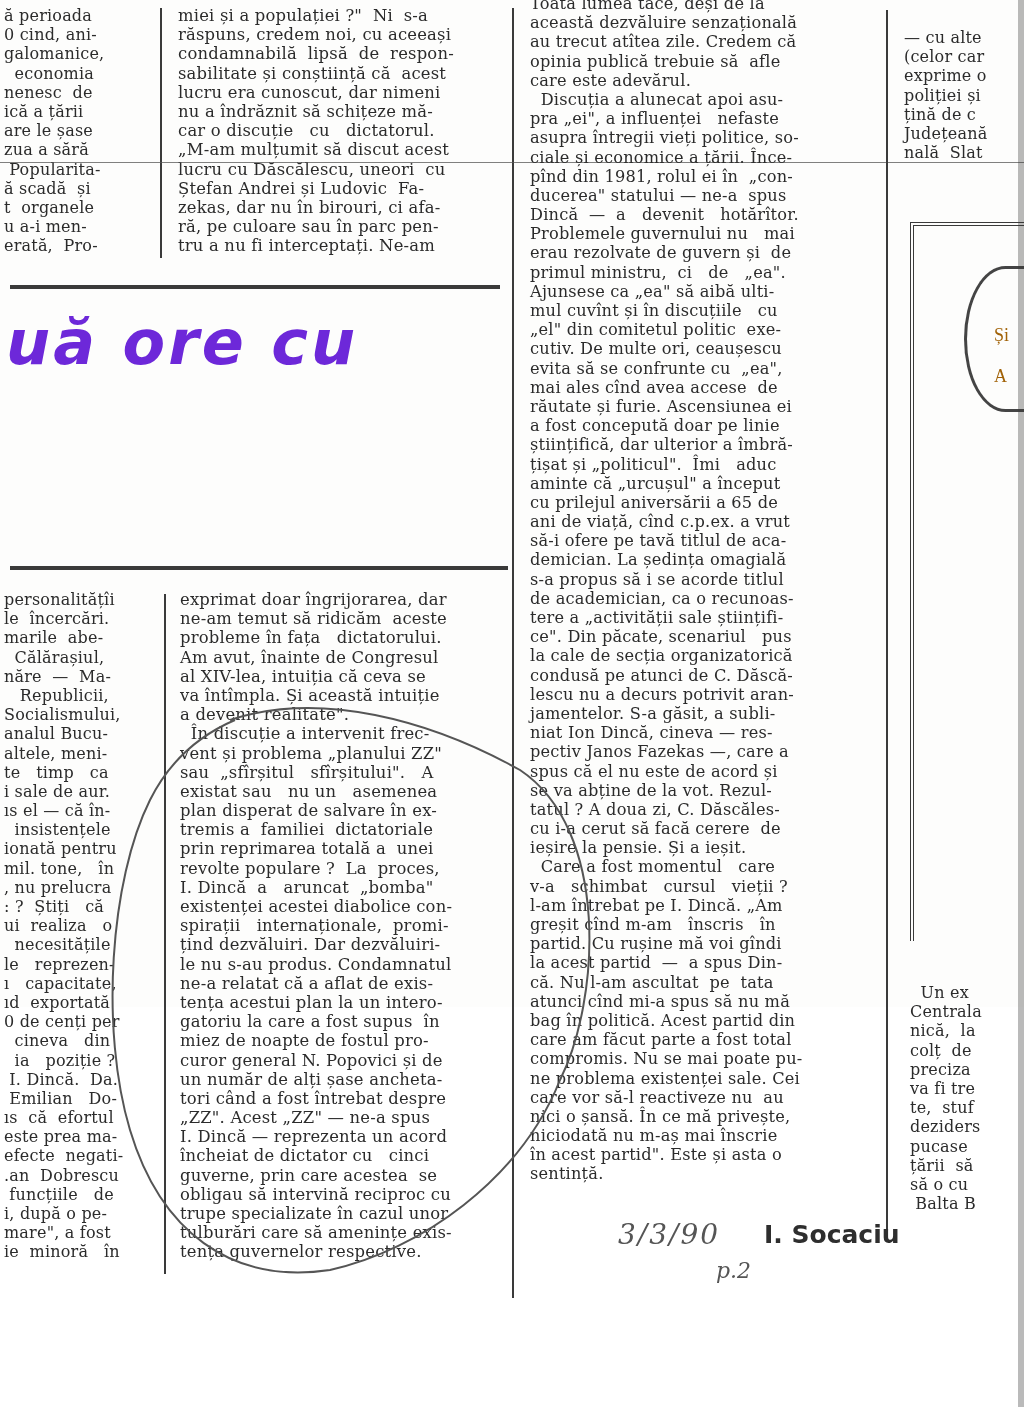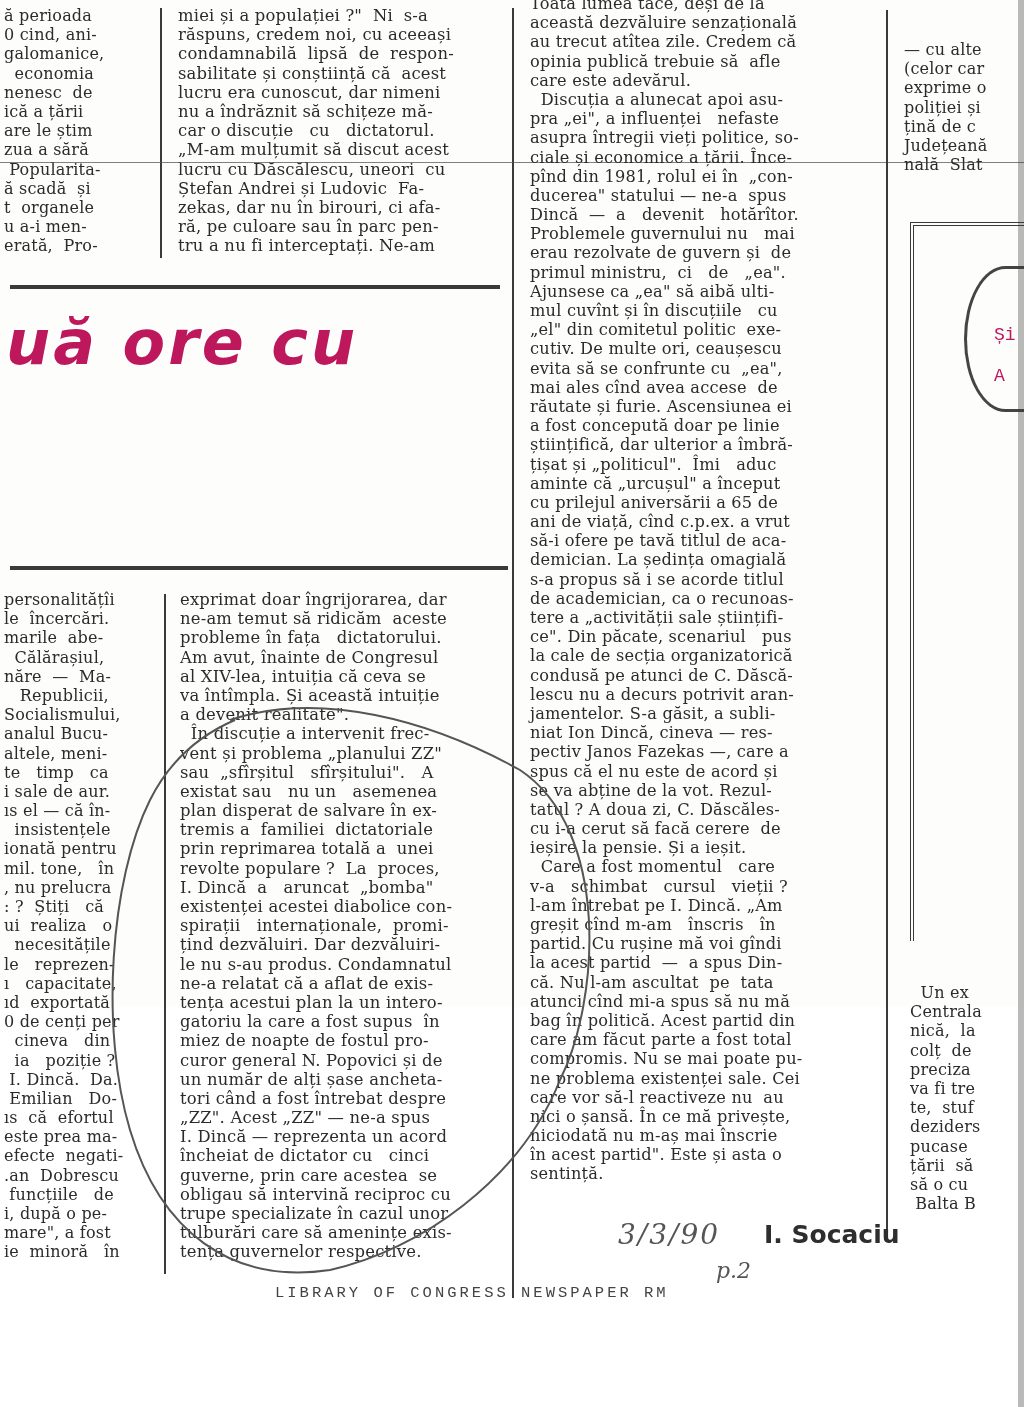--- a/index.html
+++ b/index.html
@@ -24,21 +24,21 @@
     .col div { height: 19.2px; }
     .vline { position: absolute; width: 2px; background: #3a3a3a; }
     .hline { position: absolute; height: 2px; background: #3a3a3a; }
     .thin { position: absolute; height: 1px; background: #555; opacity: 0.75; }
 
     .headline {
       position: absolute; left: 6px;
       font-family: "DejaVu Sans", "Liberation Sans", sans-serif;
       font-style: italic; font-weight: bold;
       font-size: 62px; letter-spacing: 3px;
-      color: #be185d; white-space: pre;
+      color: #6d28d9; white-space: pre;
     }
     .subhead {
       position: absolute; left: 10px;
       font-family: "DejaVu Sans", "Liberation Sans", sans-serif;
       font-weight: bold; font-size: 21px; color: #2e2e2e; white-space: pre;
     }
     .bullet {
       display: inline-block; width: 13px; height: 13px; border-radius: 50%;
       background: #2e2e2e; margin: 0 8px; vertical-align: 0px;
     }
@@ -57,56 +57,55 @@
       font-family: "DejaVu Serif", serif; font-style: italic;
       font-size: 22px; color: #555; margin-top: 18px;
     }
     .footer {
       position: absolute; left: 275px; top: 1284px;
       font-family: "Liberation Mono", "DejaVu Sans Mono", monospace;
       font-size: 15.5px; letter-spacing: 3px; color: #444;
     }
     .box-label {
       position: absolute; left: 994px;
-      font-family: Liberation Mono, monospace; font-size: 18px; color: #be185d;
+      font-family: Liberation Serif, serif; font-size: 18px; color: #a16207;
     }
     .right-edge { position: absolute; right: 0; top: 0; width: 6px; height: 1407px; background: #3a3a3a; opacity: .35; }
   </style>
 </head>
 <body>
 
 <div class="page">
 
-  <div class="col" id="top-col1" style="left:4px; top:6px; font-size:16px;"><div>ă perioada</div><div>0 cind, ani-</div><div>galomanice,</div><div>  economia</div><div>nenesc  de</div><div>ică a țării</div><div>are le știm</div><div>zua a sără</div><div> Popularita-</div><div>ă scadă  și</div><div>t  organele</div><div>u a-i men-</div><div>erată,  Pro-</div></div>
+  <div class="col" id="top-col1" style="left:4px; top:6px; font-size:16px;"><div>ă perioada</div><div>0 cind, ani-</div><div>galomanice,</div><div>  economia</div><div>nenesc  de</div><div>ică a țării</div><div>are le șase</div><div>zua a sără</div><div> Popularita-</div><div>ă scadă  și</div><div>t  organele</div><div>u a-i men-</div><div>erată,  Pro-</div></div>
   <div class="vline" style="left:160px; top:8px; height:250px;"></div>
   <div class="col" id="top-col2" style="left:178px; top:6px;"><div>miei și a populației ?"  Ni  s-a</div><div>răspuns, credem noi, cu aceeași</div><div>condamnabilă  lipsă  de  respon-</div><div>sabilitate și conștiință că  acest</div><div>lucru era cunoscut, dar nimeni</div><div>nu a îndrăznit să schițeze mă-</div><div>car o discuție   cu   dictatorul.</div><div>„M-am mulțumit să discut acest</div><div>lucru cu Dăscălescu, uneori  cu</div><div>Ștefan Andrei și Ludovic  Fa-</div><div>zekas, dar nu în birouri, ci afa-</div><div>ră, pe culoare sau în parc pen-</div><div>tru a nu fi interceptați. Ne-am</div></div>
   <div class="vline" style="left:512px; top:8px; height:1290px;"></div>
   <div class="thin" style="left:0; top:162px; width:1024px;"></div>
 
   <div class="hline" style="left:10px; top:285px; width:490px; height:4px;"></div>
   <div class="headline" style="top:306px;">uă ore cu</div>
   <div class="hline" style="left:10px; top:566px; width:498px; height:4px;"></div>
 
   <div class="col" id="low-col1" style="left:4px; top:590px; font-size:16px;"><div>personalitățîi</div><div>le  încercări.</div><div>marile  abe-</div><div>  Călărașiul,</div><div>năre  —  Ma-</div><div>   Republicii,</div><div>Socialismului,</div><div>analul Bucu-</div><div>altele, meni-</div><div>te   timp   ca</div><div>i sale de aur.</div><div>ıs el — că în-</div><div>  insistențele</div><div>ionată pentru</div><div>mil. tone,   în</div><div>, nu prelucra</div><div>: ?  Știți   că</div><div>ui  realiza   o</div><div>  necesitățile</div><div>le   reprezen-</div><div>ı   capacitate,</div><div>ıd  exportată</div><div>0 de cenți per</div><div>  cineva   din</div><div>  ia   poziție ?</div><div> I. Dincă.  Da.</div><div> Emilian   Do-</div><div>ıs  că  efortul</div><div>este prea ma-</div><div>efecte  negati-</div><div>.an  Dobrescu</div><div> funcțiile   de</div><div>i, după o pe-</div><div>mare", a fost</div><div>ie  minoră   în</div></div>
   <div class="vline" style="left:164px; top:594px; height:680px;"></div>
   <div class="col" id="low-col2" style="left:180px; top:590px;"><div>exprimat doar îngrijorarea, dar</div><div>ne-am temut să ridicăm  aceste</div><div>probleme în fața   dictatorului.</div><div>Am avut, înainte de Congresul</div><div>al XIV-lea, intuiția că ceva se</div><div>va întîmpla. Și această intuiție</div><div>a devenit realitate".</div><div>  În discuție a intervenit frec-</div><div>vent și problema „planului ZZ"</div><div>sau  „sfîrșitul   sfîrșitului".   A</div><div>existat sau   nu un   asemenea</div><div>plan disperat de salvare în ex-</div><div>tremis a  familiei  dictatoriale</div><div>prin reprimarea totală a  unei</div><div>revolte populare ?  La  proces,</div><div>I. Dincă  a   aruncat  „bomba"</div><div>existenței acestei diabolice con-</div><div>spirații   internaționale,  promi-</div><div>țind dezvăluiri. Dar dezvăluiri-</div><div>le nu s-au produs. Condamnatul</div><div>ne-a relatat că a aflat de exis-</div><div>tența acestui plan la un intero-</div><div>gatoriu la care a fost supus  în</div><div>miez de noapte de fostul pro-</div><div>curor general N. Popovici și de</div><div>un număr de alți șase ancheta-</div><div>tori când a fost întrebat despre</div><div>„ZZ". Acest „ZZ" — ne-a spus</div><div>I. Dincă — reprezenta un acord</div><div>încheiat de dictator cu   cinci</div><div>guverne, prin care acestea  se</div><div>obligau să intervină reciproc cu</div><div>trupe specializate în cazul unor</div><div>tulburări care să amenințe exis-</div><div>tența guvernelor respective.</div></div>
 
   <div class="col" id="right-col" style="left:530px; top:-6px; font-size:16.2px;"><div>Toată lumea tace, deși de la</div><div>această dezvăluire senzațională</div><div>au trecut atîtea zile. Credem că</div><div>opinia publică trebuie să  afle</div><div>care este adevărul.</div><div>  Discuția a alunecat apoi asu-</div><div>pra „ei", a influenței   nefaste</div><div>asupra întregii vieți politice, so-</div><div>ciale și economice a țării. Înce-</div><div>pînd din 1981, rolul ei în  „con-</div><div>ducerea" statului — ne-a  spus</div><div>Dincă  —  a   devenit   hotărîtor.</div><div>Problemele guvernului nu   mai</div><div>erau rezolvate de guvern și  de</div><div>primul ministru,  ci   de   „ea".</div><div>Ajunsese ca „ea" să aibă ulti-</div><div>mul cuvînt și în discuțiile   cu</div><div>„el" din comitetul politic  exe-</div><div>cutiv. De multe ori, ceaușescu</div><div>evita să se confrunte cu  „ea",</div><div>mai ales cînd avea accese  de</div><div>răutate și furie. Ascensiunea ei</div><div>a fost concepută doar pe linie</div><div>științifică, dar ulterior a îmbră-</div><div>țișat și „politicul".  Îmi   aduc</div><div>aminte că „urcușul" a început</div><div>cu prilejul aniversării a 65 de</div><div>ani de viață, cînd c.p.ex. a vrut</div><div>să-i ofere pe tavă titlul de aca-</div><div>demician. La ședința omagială</div><div>s-a propus să i se acorde titlul</div><div>de academician, ca o recunoas-</div><div>tere a „activității sale științifi-</div><div>ce". Din păcate, scenariul   pus</div><div>la cale de secția organizatorică</div><div>condusă pe atunci de C. Dăscă-</div><div>lescu nu a decurs potrivit aran-</div><div>jamentelor. S-a găsit, a subli-</div><div>niat Ion Dincă, cineva — res-</div><div>pectiv Janos Fazekas —, care a</div><div>spus că el nu este de acord și</div><div>se va abține de la vot. Rezul-</div><div>tatul ? A doua zi, C. Dăscăles-</div><div>cu i-a cerut să facă cerere  de</div><div>ieșire la pensie. Și a ieșit.</div><div>  Care a fost momentul   care</div><div>v-a   schimbat   cursul   vieții ?</div><div>l-am întrebat pe I. Dincă. „Am</div><div>greșit cînd m-am   înscris   în</div><div>partid. Cu rușine mă voi gîndi</div><div>la acest partid  —  a spus Din-</div><div>că. Nu l-am ascultat  pe  tata</div><div>atunci cînd mi-a spus să nu mă</div><div>bag în politică. Acest partid din</div><div>care am făcut parte a fost total</div><div>compromis. Nu se mai poate pu-</div><div>ne problema existenței sale. Cei</div><div>care vor să-l reactiveze nu  au</div><div>nici o șansă. În ce mă privește,</div><div>niciodată nu m-aș mai înscrie</div><div>în acest partid". Este și asta o</div><div>sentință.</div></div>
   <div class="vline" style="left:886px; top:10px; height:1230px;"></div>
 
   <div class="handwriting">3/3/90</div>
   <div class="handwriting-page">p.2</div>
   <div class="signature">I. Socaciu</div>
 
-  <div class="col" id="far-top" style="left:904px; top:40px; font-size:16px;"><div>— cu alte</div><div>(celor car</div><div>exprime o</div><div>poliției și</div><div>țină de c</div><div>Județeană</div><div>nală  Slat</div></div>
+  <div class="col" id="far-top" style="left:904px; top:28px; font-size:16px;"><div>— cu alte</div><div>(celor car</div><div>exprime o</div><div>poliției și</div><div>țină de c</div><div>Județeană</div><div>nală  Slat</div></div>
   <div style="position:absolute; left:910px; top:222px; width:120px; height:715px; border-left:4px double #3a3a3a; border-top:4px double #3a3a3a;"></div>
   <div style="position:absolute; left:964px; top:266px; width:80px; height:140px; border:3px solid #444; border-radius:50% 0 0 50%; border-right:none;"></div>
   <div class="box-label" style="top:325px;">Și</div>
   <div class="box-label" style="top:366px;">A</div>
   <div class="col" id="far-bottom" style="left:910px; top:982px; font-size:16px; line-height:22px;"><div>  Un ex</div><div>Centrala</div><div>nică,  la</div><div>colț  de</div><div>preciza</div><div>va fi tre</div><div>te,  stuf</div><div>deziders</div><div>pucase</div><div>țării  să</div><div>să o cu</div><div> Balta B</div></div>
   <div class="right-edge"></div>
 
-  <div class="footer">LIBRARY OF CONGRESS NEWSPAPER RM</div>
 
   <svg style="position:absolute; left:0; top:0;" width="1024" height="1407">
     <path d="M230,720 C320,690 430,720 520,770 C610,830 600,1000 560,1080 C520,1180 420,1250 330,1270 C230,1285 160,1230 130,1130 C100,1030 110,880 150,800 C170,760 200,735 235,720" fill="none" stroke="#555" stroke-width="2"></path>
   </svg>
 </div>
 
 </body></html>

